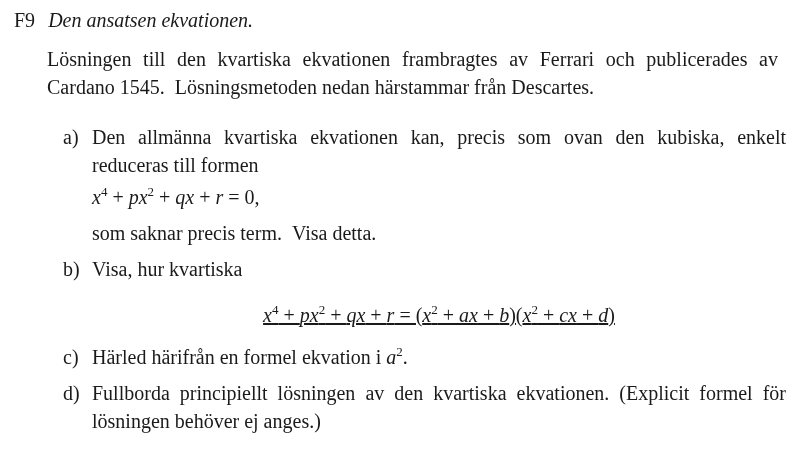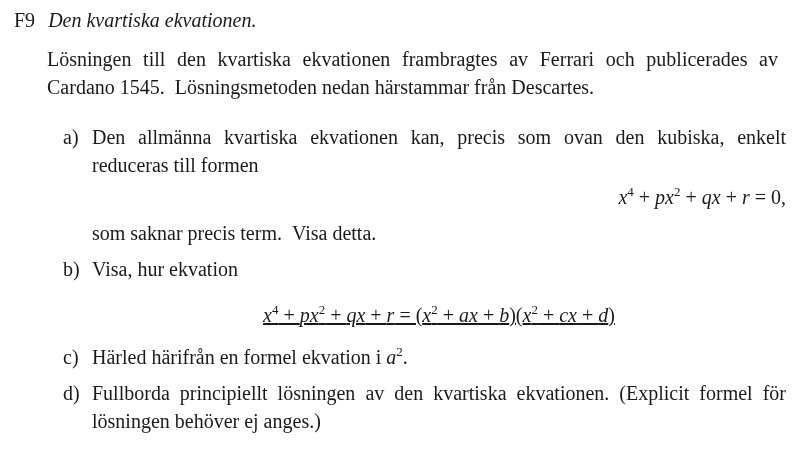--- a/index.html
+++ b/index.html
@@ -13,48 +13,48 @@
   .hdr{white-space:nowrap;}
   .problem-number{margin-right:13px;}
   .problem-title{font-style:italic;}
   .intro{margin:11px 8px 0 33px;text-align:justify;}
   .parts{margin-top:22px;}
   .item{position:relative;padding-left:78px;text-align:justify;}
   .item-b{margin-top:8px;}
   .item-c{margin-top:6px;}
   .item-d{margin-top:8px;}
   .item-label{position:absolute;left:49px;top:0;}
-  .eq{text-align:right;margin:4px 0 8px;}
+  .eq{text-align:left;margin:4px 0 8px;}
   .eq-b{text-align:center;margin:18px 0 14px;text-decoration:underline;}
   .i{font-style:italic;}
   sup{font-size:13px;line-height:0;}
 </style>
 </head>
 <body>
 
 <div class="page">
 
   <div class="hdr">
-    <span class="problem-number">F9</span><span class="problem-title">Den kvartiska ekvationen.</span>
+    <span class="problem-number">F9</span><span class="problem-title">Den ansatsen ekvationen.</span>
   </div>
 
   <p class="intro">Lösningen till den kvartiska ekvationen frambragtes av Ferrari och publicerades av Cardano 1545. Lösningsmetoden nedan härstammar från Descartes.</p>
 
   <div class="parts">
 
     <div class="item item-a">
       <span class="item-label">a)</span>
       <div>Den allmänna kvartiska ekvationen kan, precis som ovan den kubiska, enkelt reduceras till formen</div>
       <div class="eq"><span class="i">x</span><sup>4</sup><span> + </span><span class="i">px</span><sup>2</sup><span> + </span><span class="i">qx</span><span> + </span><span class="i">r</span><span> = 0,</span></div>
       <div>som saknar precis term. Visa detta.</div>
     </div>
 
     <div class="item item-b">
       <span class="item-label">b)</span>
-      <div>Visa, hur ekvation</div>
+      <div>Visa, hur kvartiska</div>
       <div class="eq-b"><span class="i">x</span><sup>4</sup><span> + </span><span class="i">px</span><sup>2</sup><span> + </span><span class="i">qx</span><span> + </span><span class="i">r</span><span> = (</span><span class="i">x</span><sup>2</sup><span> + </span><span class="i">ax</span><span> + </span><span class="i">b</span><span>)(</span><span class="i">x</span><sup>2</sup><span> + </span><span class="i">cx</span><span> + </span><span class="i">d</span><span>)</span></div>
     </div>
 
     <div class="item item-c">
       <span class="item-label">c)</span>
       <div><span>Härled härifrån en formel ekvation i </span><span class="i">a</span><sup>2</sup><span>.</span></div>
     </div>
 
     <div class="item item-d">
       <span class="item-label">d)</span>

